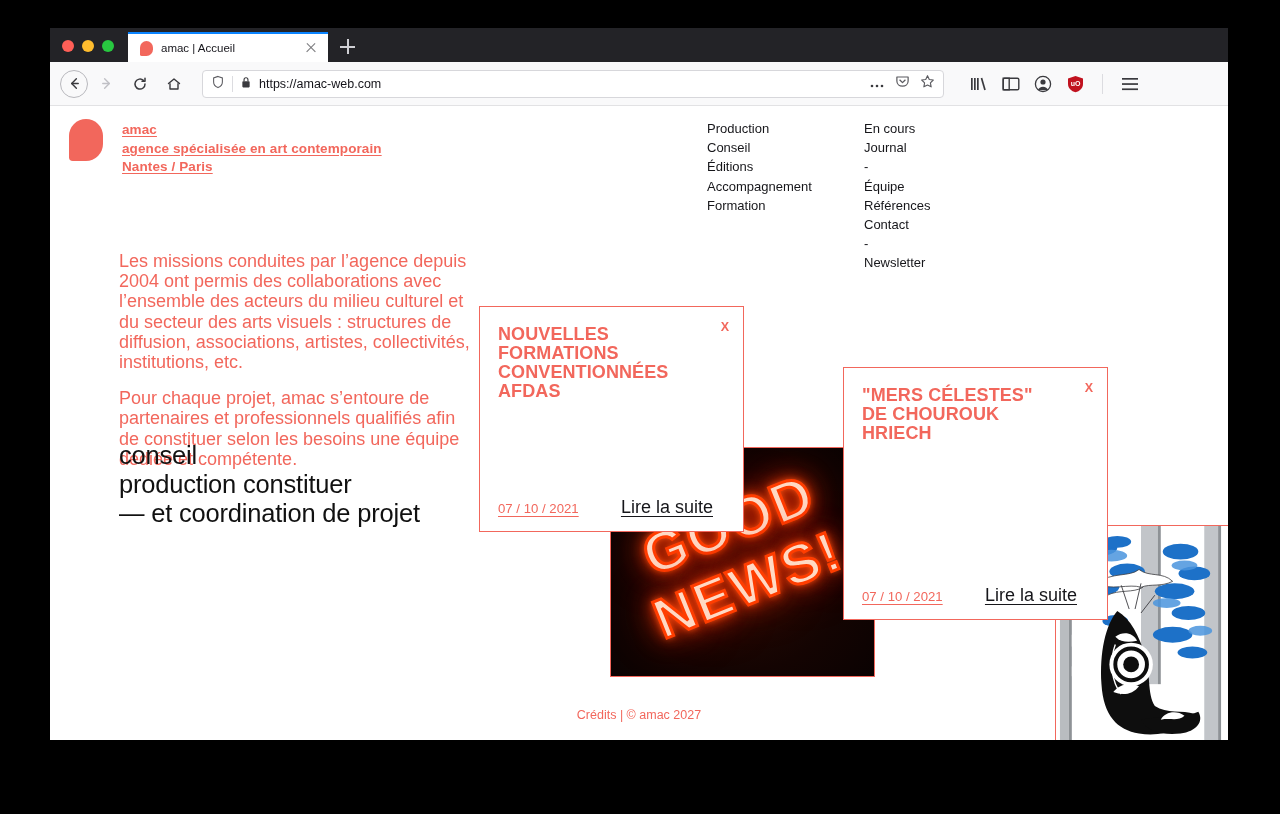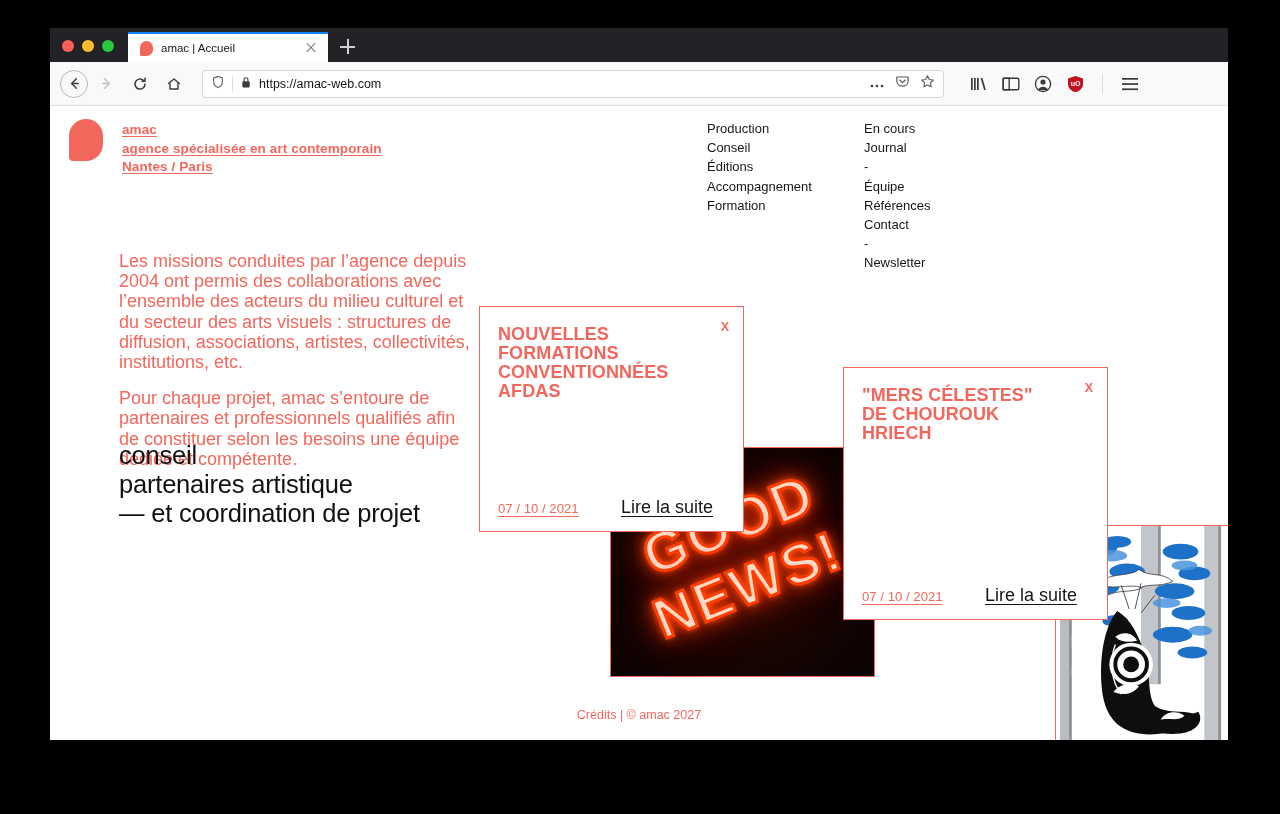--- a/index.html
+++ b/index.html
@@ -351,21 +351,21 @@
       </div>
     </div>
 
     <div class="intro">
       <p>Les missions conduites par l’agence depuis 2004 ont permis des collaborations avec l’ensemble des acteurs du milieu culturel et du secteur des arts visuels : structures de diffusion, associations, artistes, collectivités, institutions, etc.</p>
       <p>Pour chaque projet, amac s’entoure de partenaires et professionnels qualifiés afin de constituer selon les besoins une équipe dédiée et compétente.</p>
     </div>
 
     <div class="bigtitle">
       <div>conseil</div>
-      <div>partenaires artistique</div>
+      <div>production constituer</div>
       <div>— et coordination de projet</div>
     </div>
 
     <div class="tile tile-neon">
       <span class="neon-word w1">GOOD</span>
       <span class="neon-word w2">NEWS!</span>
     </div>
 
     <div class="tile tile-illus">
       <svg class="illus-canvas" viewBox="0 0 174 237" preserveAspectRatio="none">

